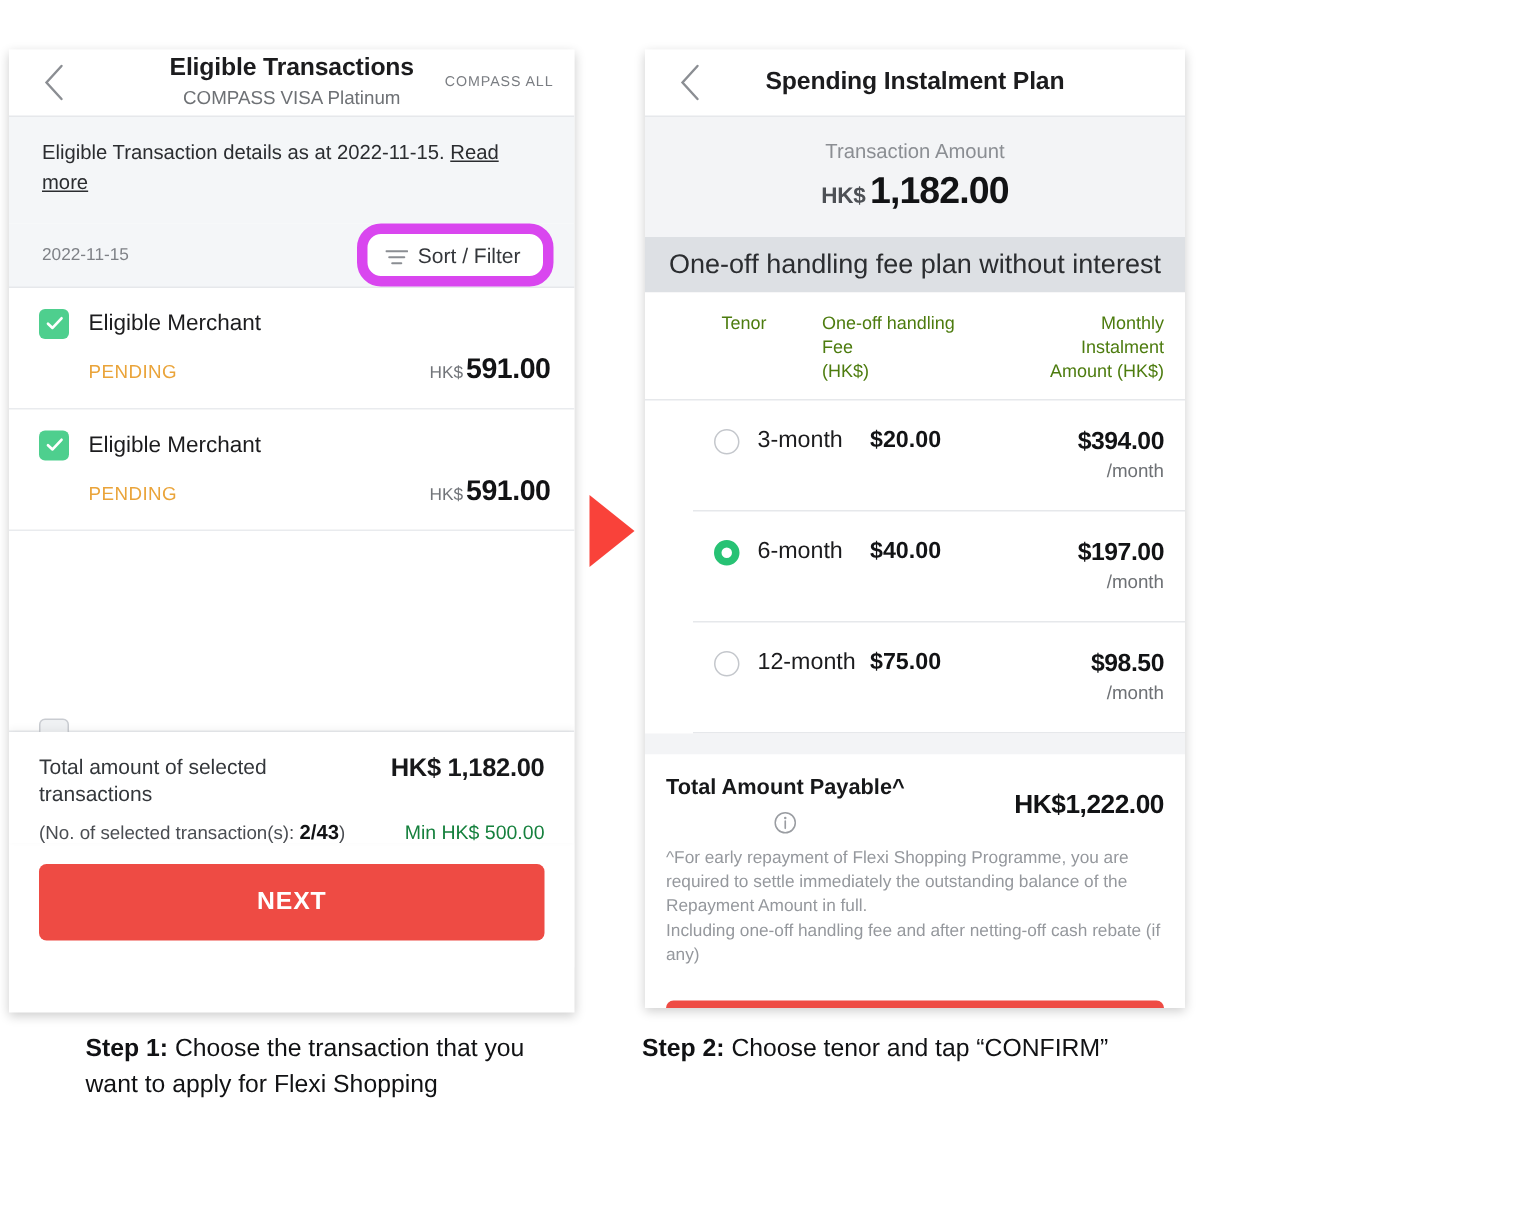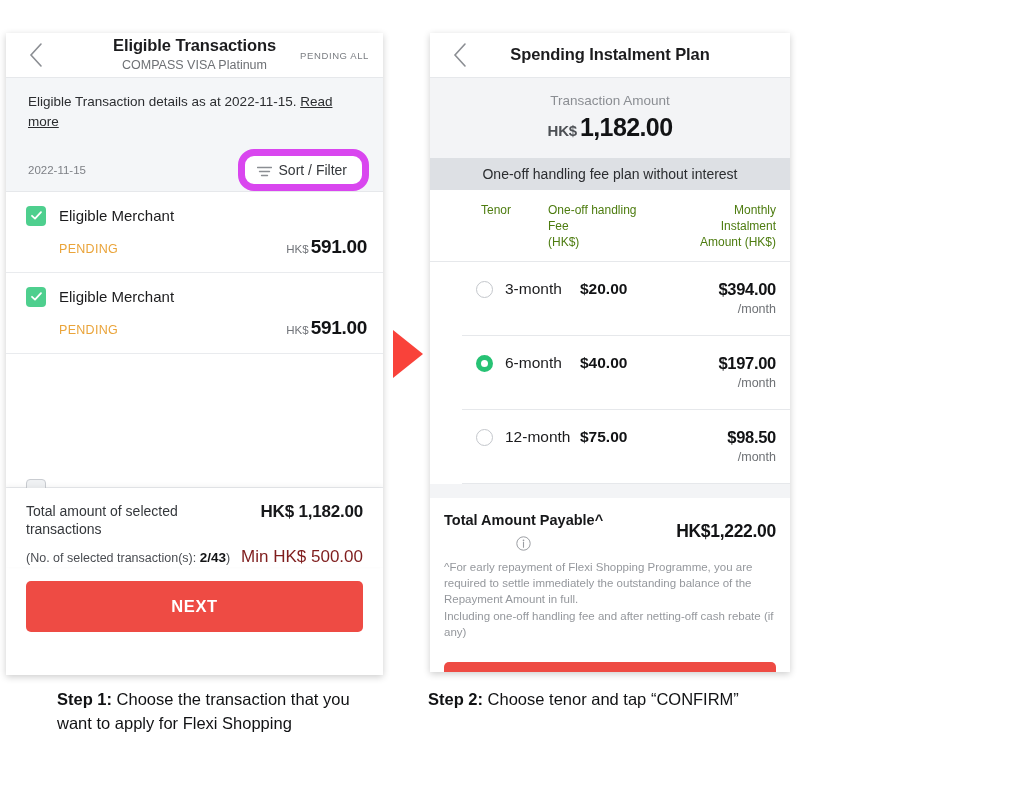--- a/index.html
+++ b/index.html
@@ -170,21 +170,21 @@
   .summary-label { font-size: 14px; color: #34373b; line-height: 1.35; max-width: 190px; }
   .summary-total { font-size: 17px; font-weight: bold; color: #17181a; white-space: nowrap; letter-spacing: -0.2px; }
   .summary-row2 {
     display: flex;
     align-items: baseline;
     justify-content: space-between;
     margin-top: 8px;
   }
   .summary-count { font-size: 12.5px; color: #4a4d52; }
   .summary-count b { color: #121315; font-size: 13.5px; }
-  .summary-min { font-size: 17px; color: #7f1d1d; }
+  .summary-min { font-size: 13px; color: #15803d; }
 
   .btn-primary {
     display: block;
     width: 100%;
     border: none;
     background: #ee4b44;
     color: #ffffff;
     font-family: inherit;
     font-size: 16.5px;
     font-weight: bold;
@@ -213,21 +213,21 @@
     padding: 15px 0 16px 0;
   }
   .amount-panel-label { display: block; font-size: 13.5px; color: #8b8e93; }
   .amount-panel-value { display: block; margin-top: 5px; }
   .apv-cur { font-size: 15px; color: #4d5055; font-weight: bold; letter-spacing: -0.2px; }
   .apv-num { font-size: 25px; font-weight: bold; color: #121315; letter-spacing: -0.6px; margin-left: 3px; }
 
   .plan-banner {
     background: #dde0e4;
     text-align: center;
-    font-size: 14px;
+    font-size: 18px;
     color: #2b2d30;
     padding: 8px 0;
   }
 
   .tenor-table { background: #ffffff; }
   .tenor-head {
     display: flex;
     padding: 12px 14px 10px 14px;
     border-bottom: 1px solid #e6e8eb;
   }
@@ -310,21 +310,21 @@
   <div class="nav-bar">
     <span class="back-chevron">
       <svg viewBox="0 0 16 26" fill="none" xmlns="http://www.w3.org/2000/svg">
         <path d="M13 2 L3 13 L13 24" stroke="#8b8e93" stroke-width="1.6" fill="none" stroke-linecap="round"></path>
       </svg>
     </span>
     <span class="nav-title-wrap">
       <span class="nav-title">Eligible Transactions</span>
       <span class="nav-sub">COMPASS VISA Platinum</span>
     </span>
-    <span class="select-all">PENDING ALL</span>
+    <span class="select-all">COMPASS ALL</span>
   </div>
 
   <div class="notice">
     <span>Eligible Transaction details as at 2022-11-15. </span><a class="notice-link" href="#">Read more</a>
   </div>
 
   <div class="sub-bar">
     <span class="date-label">2022-11-15</span>
     <span class="sort-filter">
       <span class="filter-icon">

